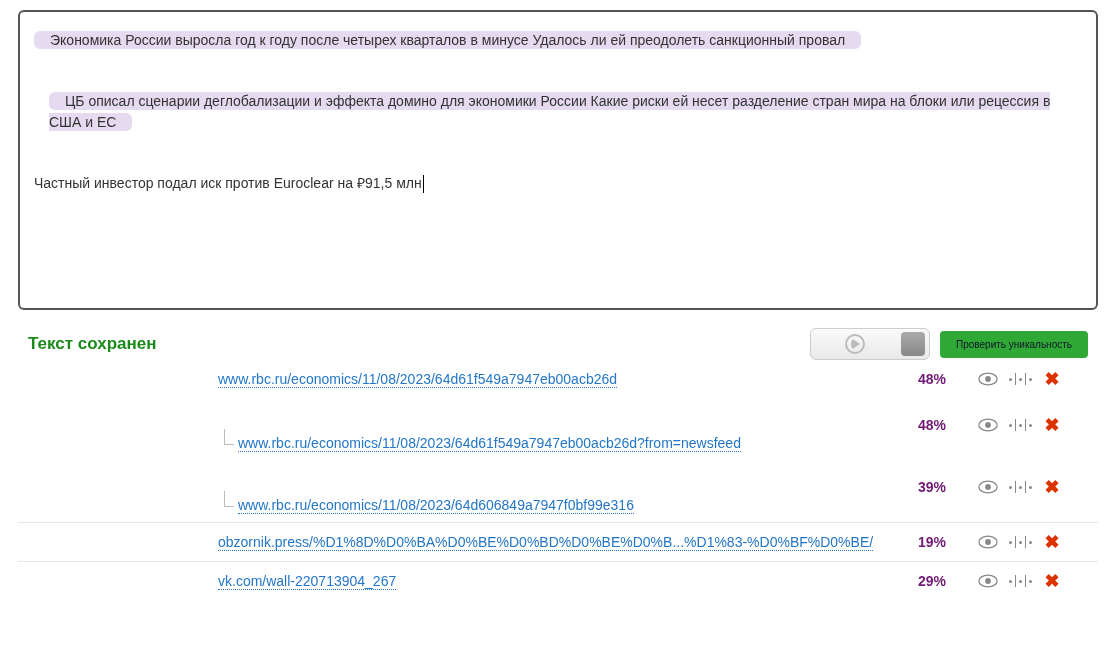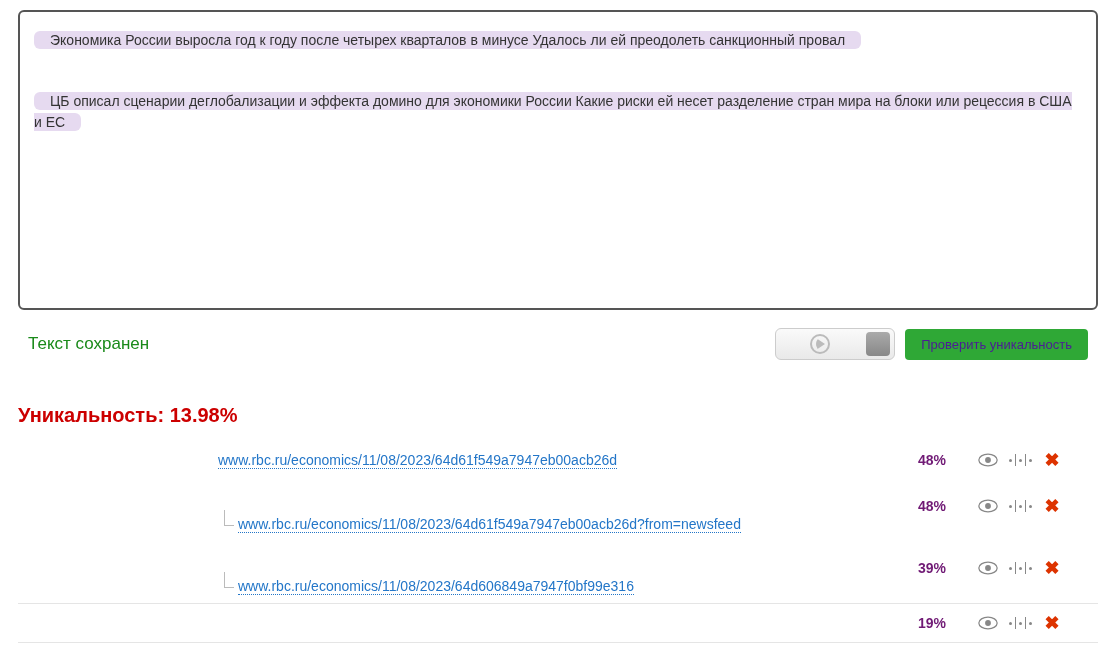--- a/index.html
+++ b/index.html
@@ -30,21 +30,21 @@
     margin-left: 1px;
   }
   .status-row {
     display: flex;
     align-items: center;
     margin-top: 14px;
     padding: 4px 10px;
   }
   .status-label {
     color: #1a8a1a;
-    font-weight: normal;
+    font-weight: bold;
     font-size: 17px;
     flex: 1;
   }
   .slider-btn {
     width: 120px; height: 32px;
     border: 1px solid #ccc;
     border-radius: 6px;
     background: linear-gradient(#fafafa,#e9e9e9);
     display: flex; align-items: center; justify-content: flex-start;
     padding-left: 34px;
@@ -64,25 +64,25 @@
     border-bottom: 6px solid transparent;
     border-left: 9px solid #bbb;
     border-radius: 50%;
   }
   .slider-icon-circle{
     width:20px;height:20px;border-radius:50%;border:2px solid #bbb;
     display:flex;align-items:center;justify-content:center;
   }
   .check-btn {
     background: #2fa836;
-    color: #4c1d95;
+    color: #0f172a;
     border: none;
     border-radius: 4px;
     padding: 8px 16px;
-    font-size: 13px;
+    font-size: 10px;
     cursor: pointer;
   }
   .uniq-title {
     color: #c00;
     font-size: 20px;
     font-weight: bold;
     margin: 40px 0 18px 0;
   }
   .domains-row {
     display: flex;
@@ -148,36 +148,34 @@
   .dots .bar{ width:1px;height:12px;background:#888;border-radius:0;margin:0 1px; }
   hr.sep { border:none; border-top:1px solid #e5e5e5; margin: 4px 0; }
 </style>
 </head>
 <body>
 
 <div class="wrap">
 
   <div class="editor-box">
     <p style="margin-bottom:40px;"><span class="hl">Экономика России выросла год к году после четырех кварталов в минусе Удалось ли ей преодолеть санкционный провал</span></p>
-    <p style="margin-bottom:40px;"><span class="hl">ЦБ описал сценарии деглобализации и эффекта домино для экономики России Какие риски ей несет разделение стран мира на блоки или рецессия в США и ЕС</span></p>
+    <p style="margin-bottom:40px;margin-left:15px;"><span class="hl">ЦБ описал сценарии деглобализации и эффекта домино для экономики России Какие риски ей несет разделение стран мира на блоки или рецессия в США и ЕС</span></p>
+    <p><span>Частный инвестор подал иск против Euroclear на ₽91,5 млн</span><span class="cursor"></span></p>
   </div>
 
   <div class="status-row">
     <div class="status-label">Текст сохранен</div>
     <div class="slider-btn">
       <div class="slider-icon-circle">
         <div class="slider-icon"></div>
       </div>
     </div>
     <button class="check-btn">Проверить уникальность</button>
   </div>
 
-  <div class="uniq-title">
-    <span>Уникальность:</span> <span>13.98%</span>
-  </div>
 
 
   <div class="table">
     <div id="rows">
         <div class="row">
           <div class="link-col"><a class="link" href="#">www.rbc.ru/economics/11/08/2023/64d61f549a7947eb00acb26d</a></div>
           <div class="pct-col">48%</div>
           <div class="actions-col">
             <div class="icon-eye">
               <svg width="20" height="14" viewBox="0 0 24 16">
@@ -236,20 +234,21 @@
                 <span></span>
                 <span class="bar"></span>
                 <span></span>
               </div>
             </div>
             <div class="icon-x">✖</div>
           </div>
         </div>
         <hr class="sep">
         <div class="row">
+          <div class="link-col"><a class="link" href="#">obzornik.press/%D1%8D%D0%BA%D0%BE%D0%BD%D0%BE%D0%B...%D1%83-%D0%BF%D0%BE/</a></div>
           <div class="pct-col">19%</div>
           <div class="actions-col">
             <div class="icon-eye">
               <svg width="20" height="14" viewBox="0 0 24 16">
                 <ellipse cx="12" cy="8" rx="11" ry="7" fill="none" stroke="#888" stroke-width="1.5"></ellipse>
                 <circle cx="12" cy="8" r="3.5" fill="#888"></circle>
               </svg>
             </div>
             <div class="icon-settings">
               <div class="dots">

